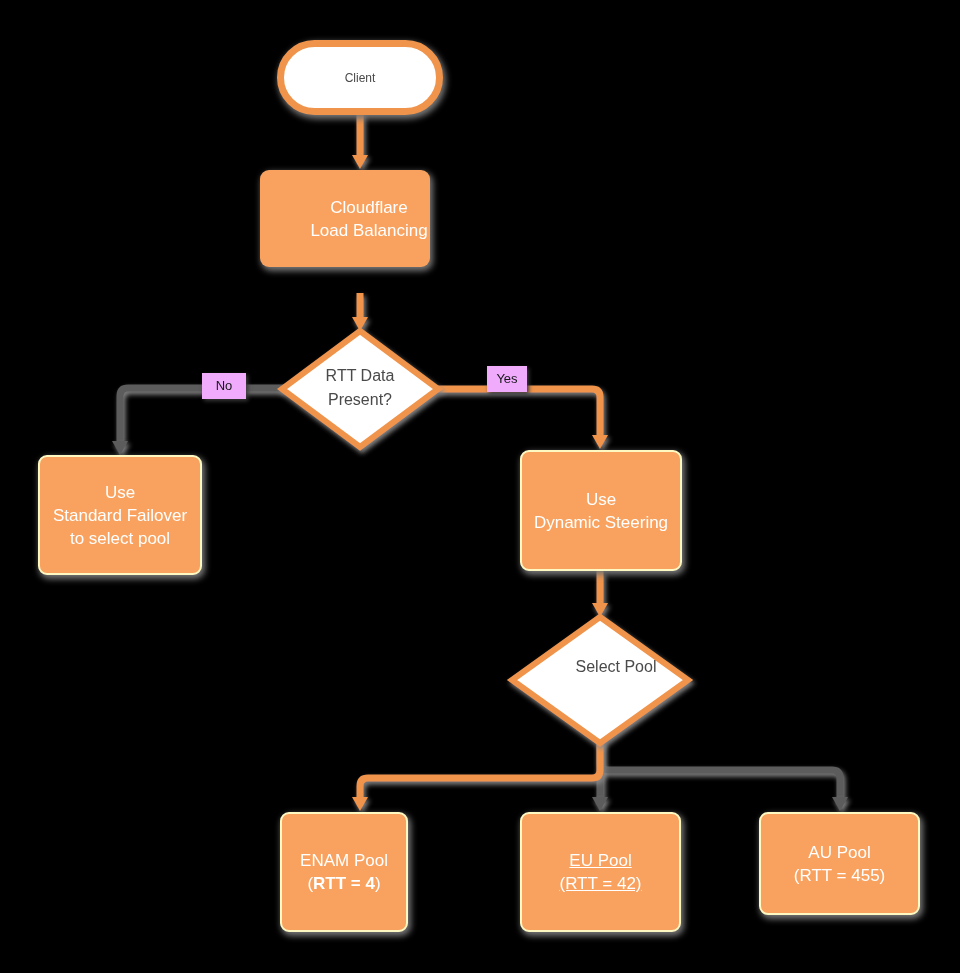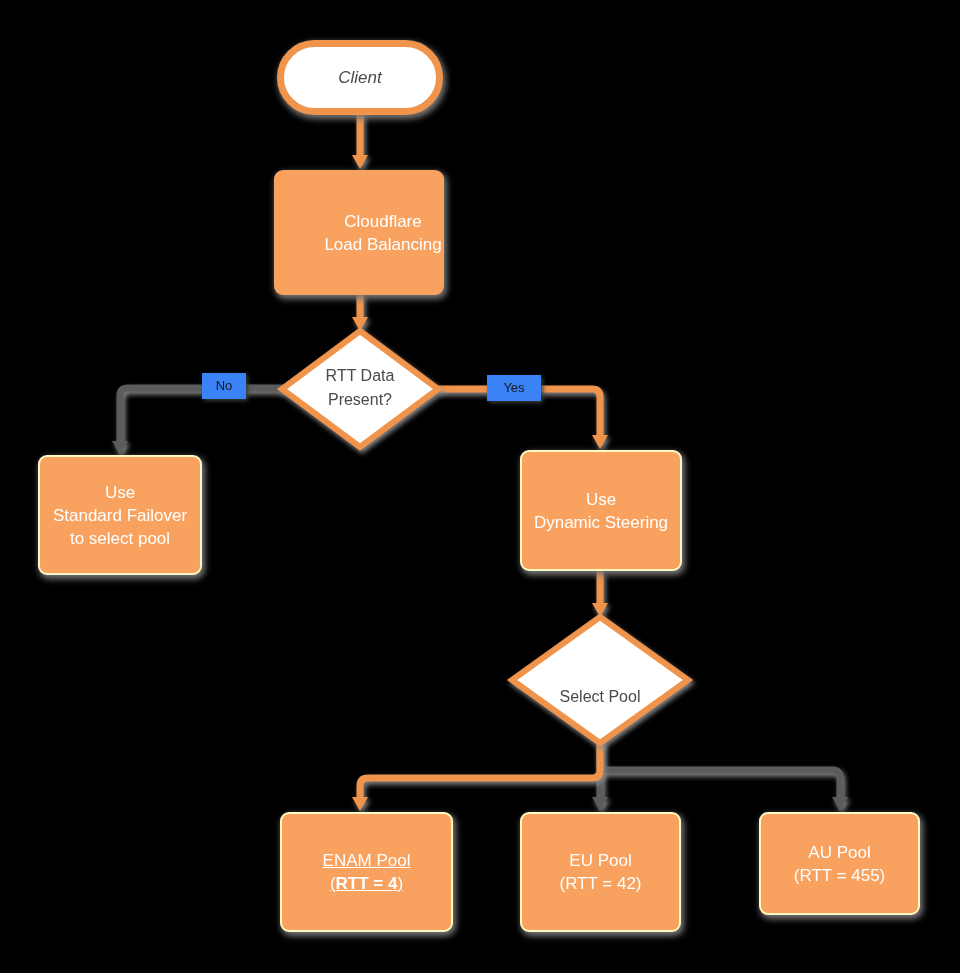--- a/index.html
+++ b/index.html
@@ -37,34 +37,33 @@
     box-shadow: 2px 3px 6px 1px #777777;
   }
   .process.white-stroke {
     border: 2px solid #fef9c3;
   }
   .stadium {
     background: #FFFFFF;
     border: 7px solid #F0944B;
     border-radius: 44px;
     color: #4A4A4A;
-    font-size: 17px;
+    font-size: 12px;
     box-shadow: 2px 3px 6px 1px #777777;
-    font-style: italic;
   }
   .diamond-text {
     position: absolute;
     text-align: center;
     color: #4A4A4A;
     font-size: 16px;
     line-height: 24px;
   }
   .edge-label {
     position: absolute;
-    background: #3b82f6;
+    background: #f0abfc;
     color: #17181a;
     font-size: 13px;
     line-height: 26px;
     text-align: center;
     box-shadow: 2px 2px 4px #3a3a3a;
   }
   .bold { font-weight: bold; }
 </style>
 </head>
 <body>
@@ -105,62 +104,62 @@
     </g>
 
     <polygon points="360,331 438,389 360,447 282,389" fill="#FFFFFF" stroke="#F0944B" stroke-width="6" filter="url(#shadow)"></polygon>
     <polygon points="600,617 688,680 600,743 512,680" fill="#FFFFFF" stroke="#F0944B" stroke-width="6" filter="url(#shadow)"></polygon>
   </svg>
 
   <div class="node stadium" style="left:277px; top:40px; width:166px; height:75px;">
     <span>Client</span>
   </div>
 
-  <div class="node process" style="left:274px; top:170px; width:170px; height:125px;padding-left:48px;">
+  <div class="node process" style="left:260px; top:170px; width:170px; height:97px;padding-left:48px;">
     <div>
       <div>Cloudflare</div>
       <div>Load Balancing</div>
     </div>
   </div>
 
   <div class="diamond-text" style="left:295px; top:364px; width:130px;">
     <div>RTT Data</div>
     <div>Present?</div>
   </div>
 
   <div class="edge-label" style="left:202px; top:373px; width:44px; height:26px;">No</div>
-  <div class="edge-label" style="left:487px; top:375px; width:54px; height:26px;">Yes</div>
+  <div class="edge-label" style="left:487px; top:366px; width:40px; height:26px;">Yes</div>
 
   <div class="node process white-stroke" style="left:38px; top:455px; width:164px; height:120px;">
     <div>
       <div>Use</div>
       <div>Standard Failover</div>
       <div>to select pool</div>
     </div>
   </div>
 
   <div class="node process white-stroke" style="left:520px; top:450px; width:162px; height:121px;">
     <div>
       <div>Use</div>
       <div>Dynamic Steering</div>
     </div>
   </div>
 
-  <div class="diamond-text" style="left:505px; top:655px; width:190px;margin-top:30px;">
+  <div class="diamond-text" style="left:521px; top:655px; width:190px;">
     <div>Select Pool</div>
   </div>
 
-  <div class="node process white-stroke" style="left:280px; top:812px; width:173px; height:120px;text-decoration:underline;">
+  <div class="node process white-stroke" style="left:280px; top:812px; width:128px; height:120px;">
     <div>
       <div>ENAM Pool</div>
       <div><span>(</span><span class="bold">RTT = 4</span><span>)</span></div>
     </div>
   </div>
 
-  <div class="node process white-stroke" style="left:520px; top:812px; width:161px; height:120px;">
+  <div class="node process white-stroke" style="left:520px; top:812px; width:161px; height:120px;text-decoration:underline;">
     <div>
       <div>EU Pool</div>
       <div>(RTT = 42)</div>
     </div>
   </div>
 
   <div class="node process white-stroke" style="left:759px; top:812px; width:161px; height:103px;">
     <div>
       <div>AU Pool</div>
       <div>(RTT = 455)</div>

